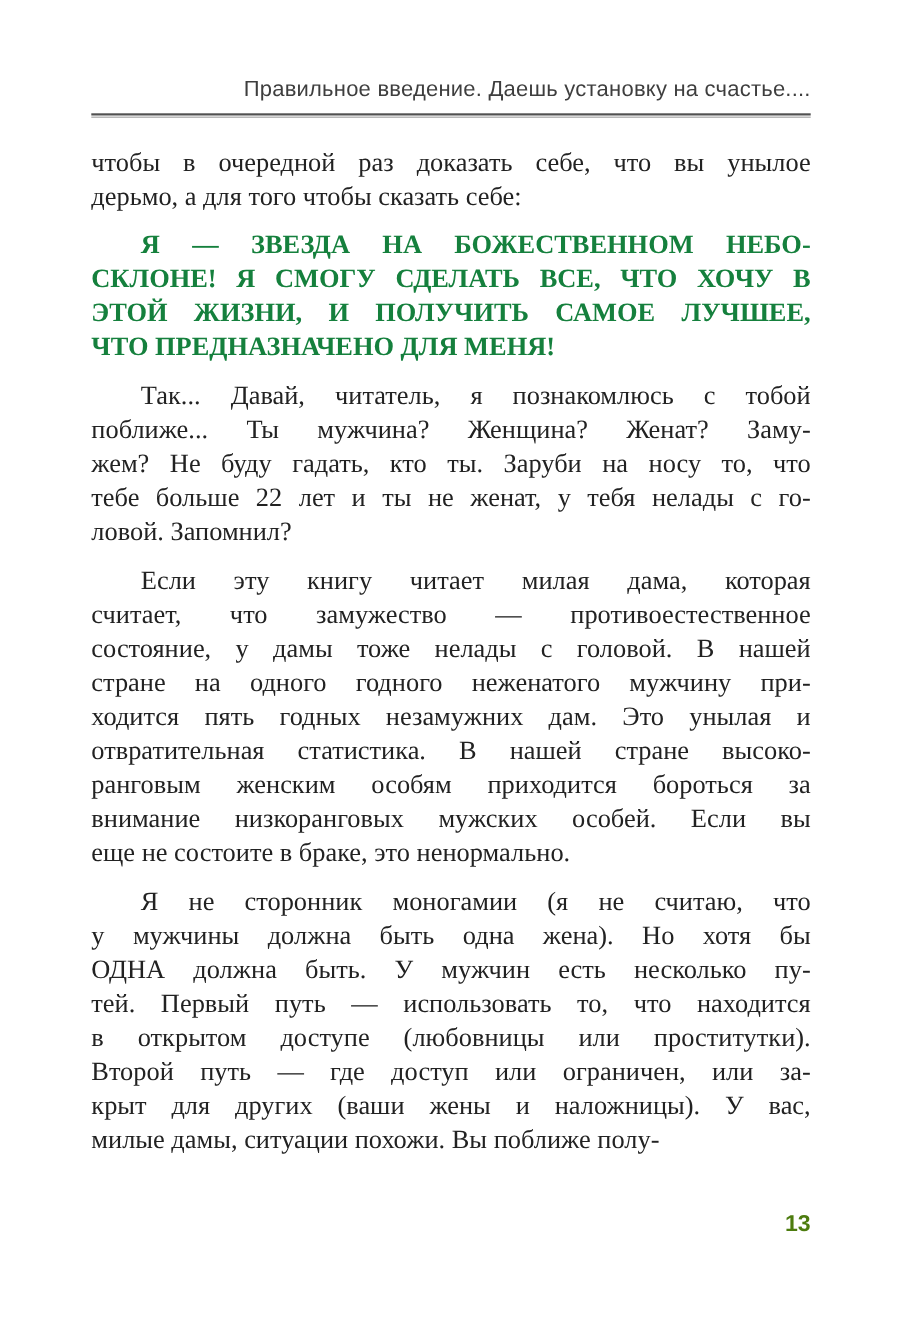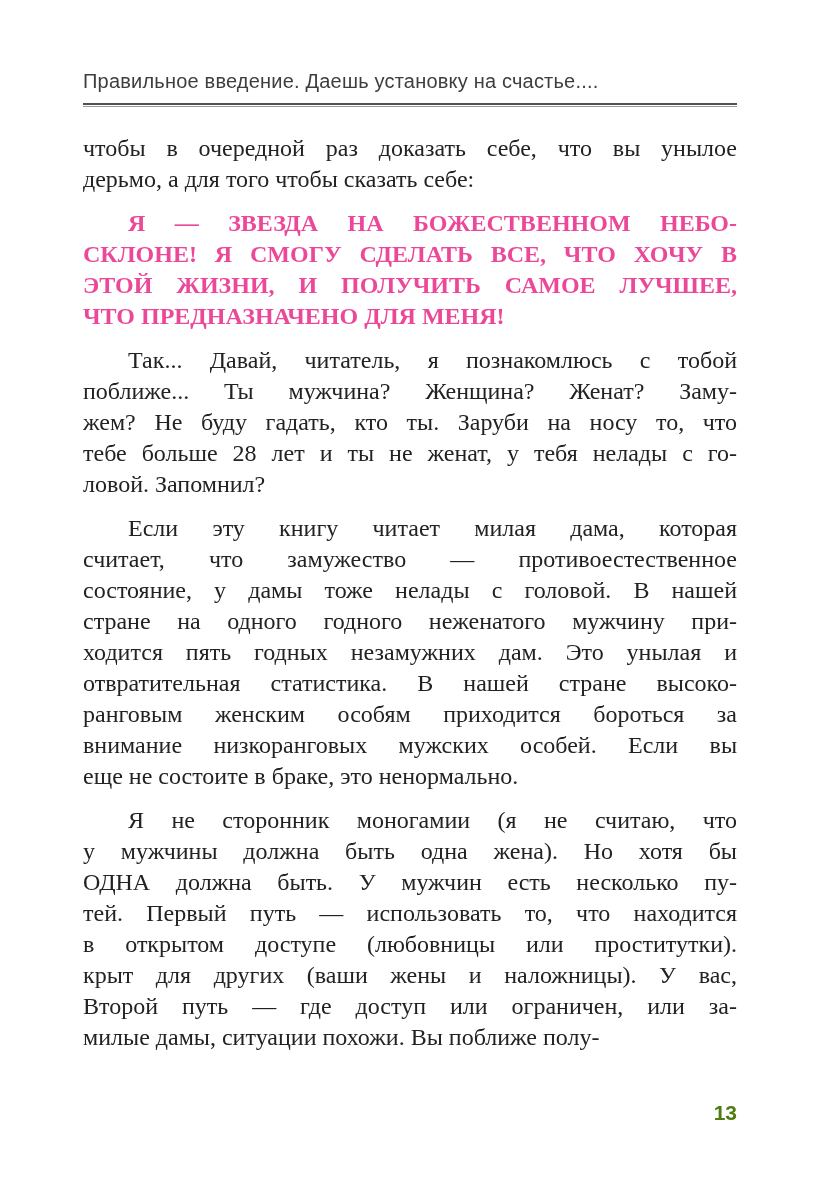--- a/index.html
+++ b/index.html
@@ -17,21 +17,21 @@
   .page {
     position: absolute;
     inset: 0;
     background: #ffffff;
   }
   .running-head {
     position: absolute;
     top: 70px;
     left: 83px;
     width: 654px;
-    text-align: left;
+    text-align: right;
     font-family: "Liberation Sans", sans-serif;
     font-size: 20px;
     font-weight: 400;
     color: #3e3e3e;
     letter-spacing: 0.2px;
     white-space: nowrap;
   }
   .header-rule {
     position: absolute;
     top: 103px;
@@ -51,21 +51,21 @@
   }
   p.para {
     margin: 0;
     padding: 0;
   }
   p.para + p.para {
     margin-top: 13px;
   }
   p.para.caps {
     font-weight: 700;
-    color: #ec4899;
+    color: #15803d;
   }
   .line {
     display: block;
     line-height: 31px;
     text-align: justify;
     text-align-last: justify;
     white-space: normal;
   }
   .line.first-indent {
     text-indent: 45px;
@@ -99,39 +99,39 @@
       <p class="para caps">
         <span class="line first-indent">Я — ЗВЕЗДА НА БОЖЕСТВЕННОМ НЕБО-</span>
         <span class="line">СКЛОНЕ! Я СМОГУ СДЕЛАТЬ ВСЕ, ЧТО ХОЧУ В</span>
         <span class="line">ЭТОЙ ЖИЗНИ, И ПОЛУЧИТЬ САМОЕ ЛУЧШЕЕ,</span>
         <span class="line last">ЧТО ПРЕДНАЗНАЧЕНО ДЛЯ МЕНЯ!</span>
       </p>
       <p class="para">
         <span class="line first-indent">Так... Давай, читатель, я познакомлюсь с тобой</span>
         <span class="line">поближе... Ты мужчина? Женщина? Женат? Заму-</span>
         <span class="line">жем? Не буду гадать, кто ты. Заруби на носу то, что</span>
-        <span class="line">тебе больше 28 лет и ты не женат, у тебя нелады с го-</span>
+        <span class="line">тебе больше 22 лет и ты не женат, у тебя нелады с го-</span>
         <span class="line last">ловой. Запомнил?</span>
       </p>
       <p class="para">
         <span class="line first-indent">Если эту книгу читает милая дама, которая</span>
         <span class="line">считает, что замужество — противоестественное</span>
         <span class="line">состояние, у дамы тоже нелады с головой. В нашей</span>
         <span class="line">стране на одного годного неженатого мужчину при-</span>
         <span class="line">ходится пять годных незамужних дам. Это унылая и</span>
         <span class="line">отвратительная статистика. В нашей стране высоко-</span>
         <span class="line">ранговым женским особям приходится бороться за</span>
         <span class="line">внимание низкоранговых мужских особей. Если вы</span>
         <span class="line last">еще не состоите в браке, это ненормально.</span>
       </p>
       <p class="para">
         <span class="line first-indent">Я не сторонник моногамии (я не считаю, что</span>
         <span class="line">у мужчины должна быть одна жена). Но хотя бы</span>
         <span class="line">ОДНА должна быть. У мужчин есть несколько пу-</span>
         <span class="line">тей. Первый путь — использовать то, что находится</span>
         <span class="line">в открытом доступе (любовницы или проститутки).</span>
+        <span class="line">Второй путь — где доступ или ограничен, или за-</span>
         <span class="line">крыт для других (ваши жены и наложницы). У вас,</span>
-        <span class="line">Второй путь — где доступ или ограничен, или за-</span>
         <span class="line last">милые дамы, ситуации похожи. Вы поближе полу-</span>
       </p>
     </div>
   <div class="page-number">13</div>
 </div>
 
 </body></html>

